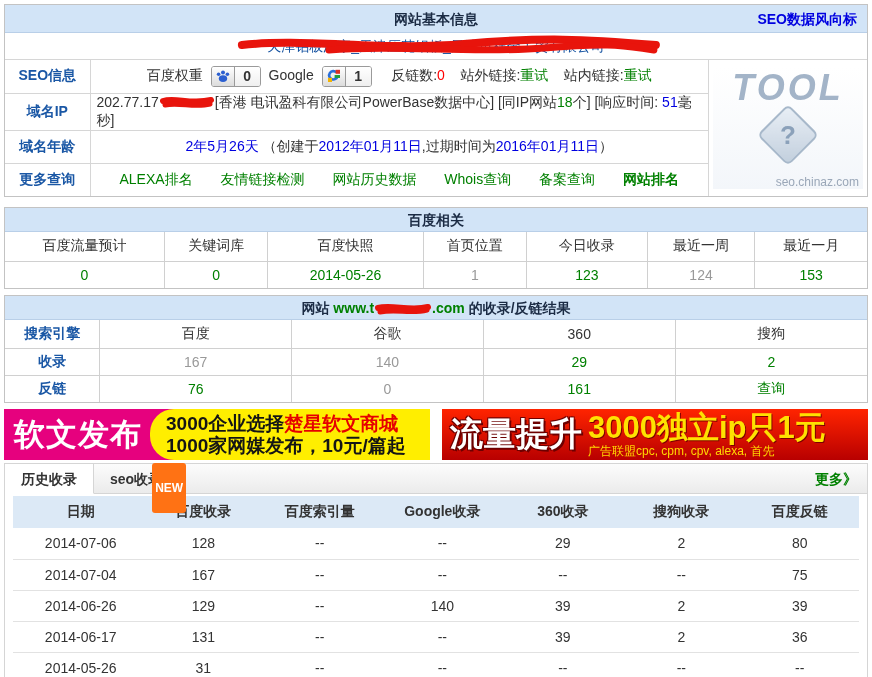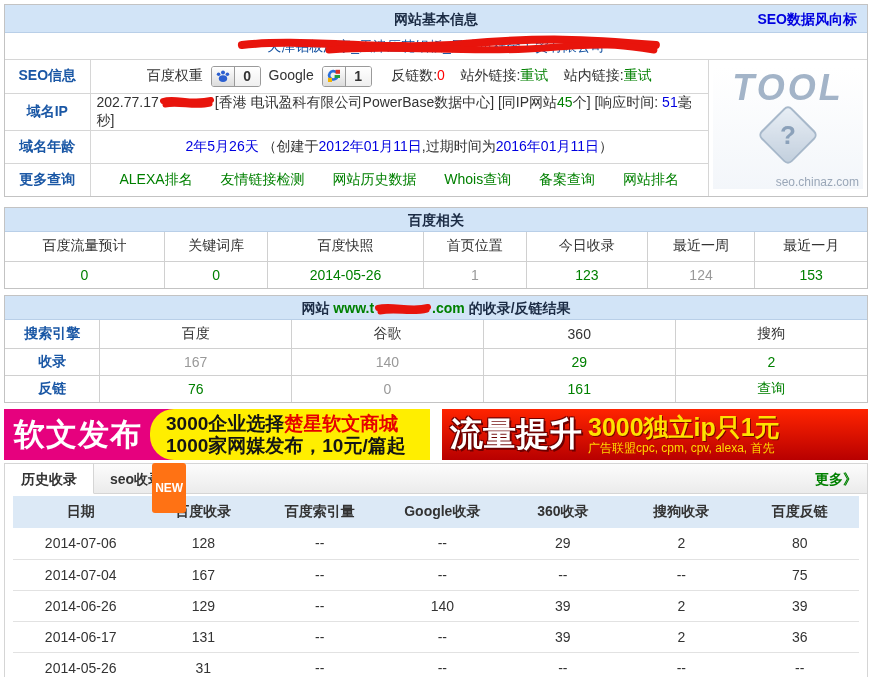--- a/index.html
+++ b/index.html
@@ -69,21 +69,21 @@
     display: flex; flex-direction: column; justify-content: center; padding-left: 16px;
     font-weight: bold; line-height: 1.15; }
   .ad-left-body .l1, .ad-left-body .l2 { font-size: 19px; color: #151515; white-space: nowrap; }
   .ad-left-body .l1 .hot { color: #e60000; }
   .ad-right { background: linear-gradient(#ff2400, #b80000); }
   .ad-right-title { color: #fff; font-size: 33px; font-weight: bold; white-space: nowrap;
     padding: 0 6px 0 8px;
     text-shadow: 2px 2px 0 #6d0000, -1px -1px 0 #6d0000, 1px -1px 0 #6d0000, -1px 1px 0 #6d0000; }
   .ad-right-body { display: flex; flex-direction: column; justify-content: center; line-height: 1.1;
     overflow: hidden; }
-  .ad-right-body .r1 { color: #ffe100; font-size: 25px; font-weight: bold; white-space: nowrap;
+  .ad-right-body .r1 { color: #ffe100; font-size: 31px; font-weight: bold; white-space: nowrap;
     text-shadow: 1px 1px 0 #7a0000; text-align: center; }
   .ad-right-body .r2 { color: #ffd800; font-size: 12px; white-space: nowrap; }
   
   .hist-wrap { margin: 3px 4px 0; border: 1px solid #d5d5d5; background: #fff; }
   .tab-bar { height: 30px; background: linear-gradient(#fcfcfc, #ebebeb);
     border-bottom: 1px solid #d5d5d5; display: flex; align-items: stretch; position: relative; }
   .tab { padding: 0 16px; line-height: 30px; font-weight: bold; color: #333; cursor: pointer;
     position: relative; }
   .tab.active { background: #fff; border-right: 1px solid #d5d5d5; border-left: none;
     margin-bottom: -1px; border-bottom: 1px solid #fff; }
@@ -159,21 +159,21 @@
       </td>
     </tr>
     <tr>
       <td class="lbl">域名IP</td>
       <td class="val left">
         <span>202.77.17</span><svg class="scribble-inline" width="56" height="16" viewBox="0 0 56 16">
               <path d="M4,7 C16,3 32,11 52,6" fill="none" stroke="#e8140c" stroke-width="6" stroke-linecap="round"></path>
               <path d="M6,11 C20,8 36,14 51,10" fill="none" stroke="#e8140c" stroke-width="5" stroke-linecap="round"></path>
             </svg><span>[香港 电讯盈科有限公司PowerBase数据中心]</span>
         <span>
-          <span>[同IP网站</span><span class="green">45</span><span>个]</span>
+          <span>[同IP网站</span><span class="green">18</span><span>个]</span>
         </span>
         <span>
           <span>[响应时间: </span><span class="blue">51</span><span>毫秒]</span>
         </span>
       </td>
     </tr>
     <tr>
       <td class="lbl">域名年龄</td>
       <td class="val">
         <span class="blue">2年5月26天</span>
@@ -181,21 +181,21 @@
       </td>
     </tr>
     <tr>
       <td class="lbl">更多查询</td>
       <td class="val">
         <a class="glink" style="margin:0 12px;">ALEXA排名</a>
         <a class="glink" style="margin:0 12px;">友情链接检测</a>
         <a class="glink" style="margin:0 12px;">网站历史数据</a>
         <a class="glink" style="margin:0 12px;">Whois查询</a>
         <a class="glink" style="margin:0 12px;">备案查询</a>
-        <a class="glink" style="margin:12px 12px;">网站排名</a>
+        <a class="glink" style="margin:12px 12px;font-weight:bold;">网站排名</a>
       </td>
     </tr>
   </tbody>
     </table>
 </div>
 
 <div class="box" id="box2">
   <div class="sec-head small">
     <span>百度相关</span>
   </div>

